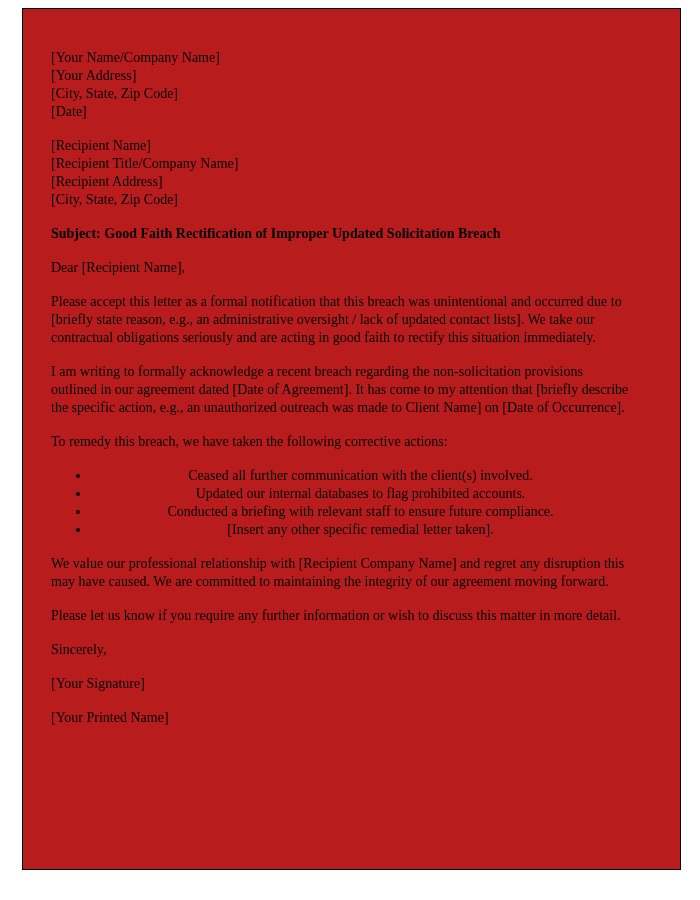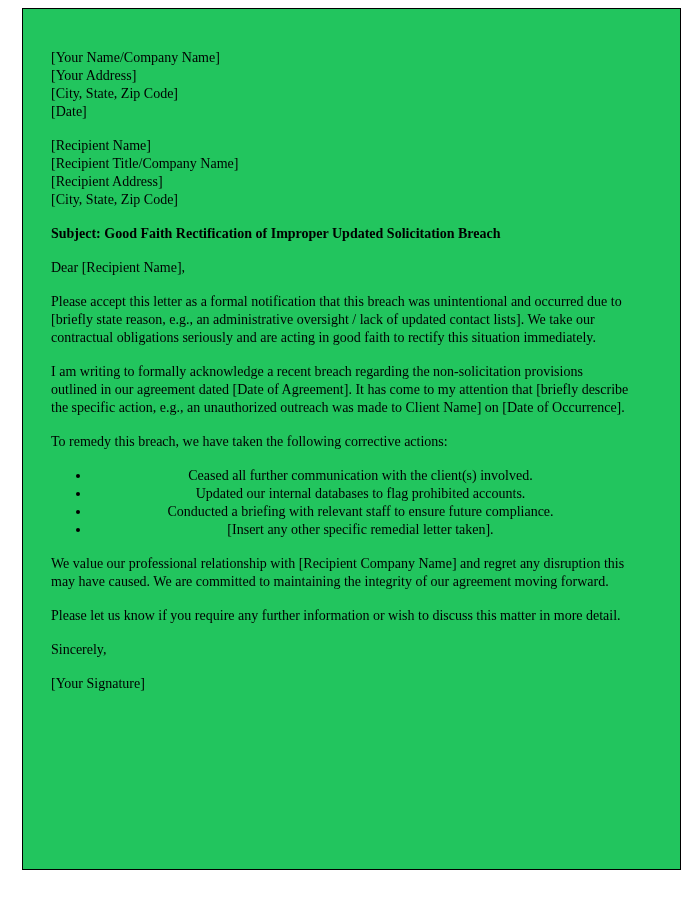--- a/index.html
+++ b/index.html
@@ -15,21 +15,21 @@
     color: #000000;
   }
   .page {
     position: absolute;
     left: 22px;
     top: 8px;
     width: 659px;
     height: 862px;
     box-sizing: border-box;
     border: 1px solid #000000;
-    background: #22c55e;
+    background: #b91c1c;
     padding: 40px 50px 30px 28px;
     overflow: hidden;
   }
   .page, .page p, .page li, .page .line {
     font-size: 14px;
     line-height: 18px;
   }
   .block {
     margin: 0 0 16px 0;
   }
@@ -89,14 +89,15 @@
   </ul>
 
   <p>We value our professional relationship with [Recipient Company Name] and regret any disruption this may have caused. We are committed to maintaining the integrity of our agreement moving forward.</p>
 
   <p>Please let us know if you require any further information or wish to discuss this matter in more detail.</p>
 
   <p>Sincerely,</p>
 
   <p>[Your Signature]</p>
 
+  <p>[Your Printed Name]</p>
 
 </div>
 
 </body></html>

